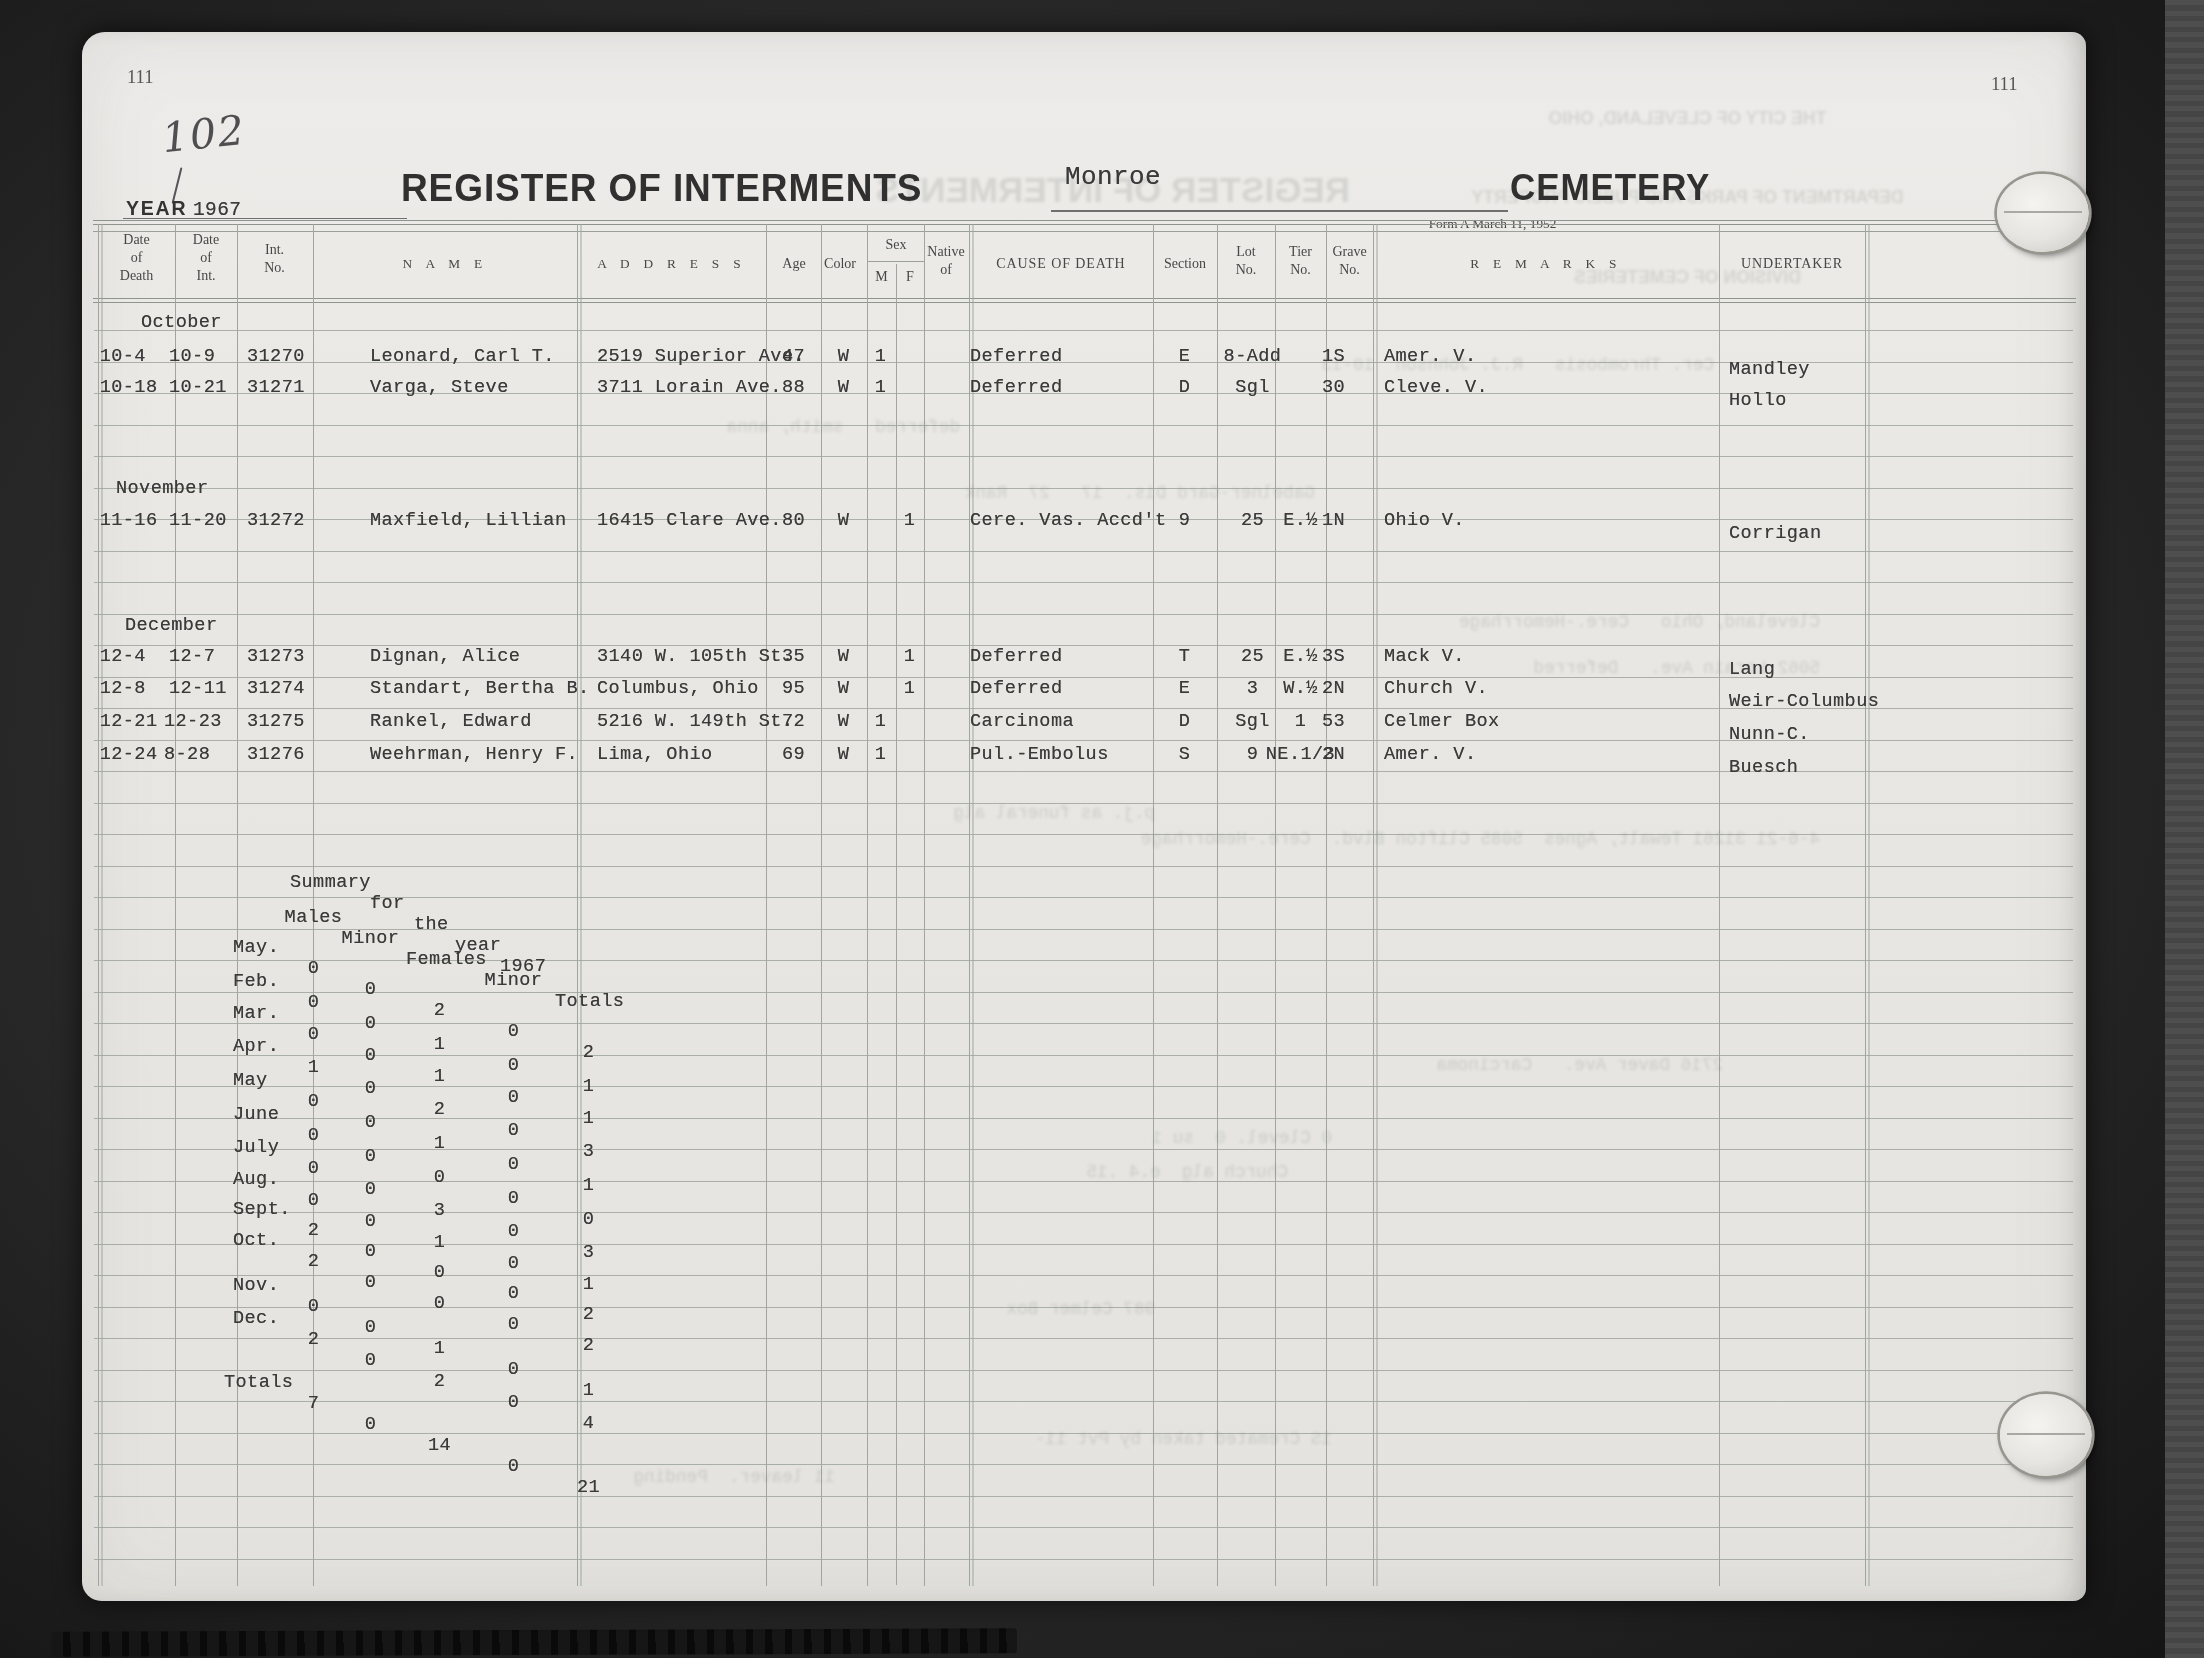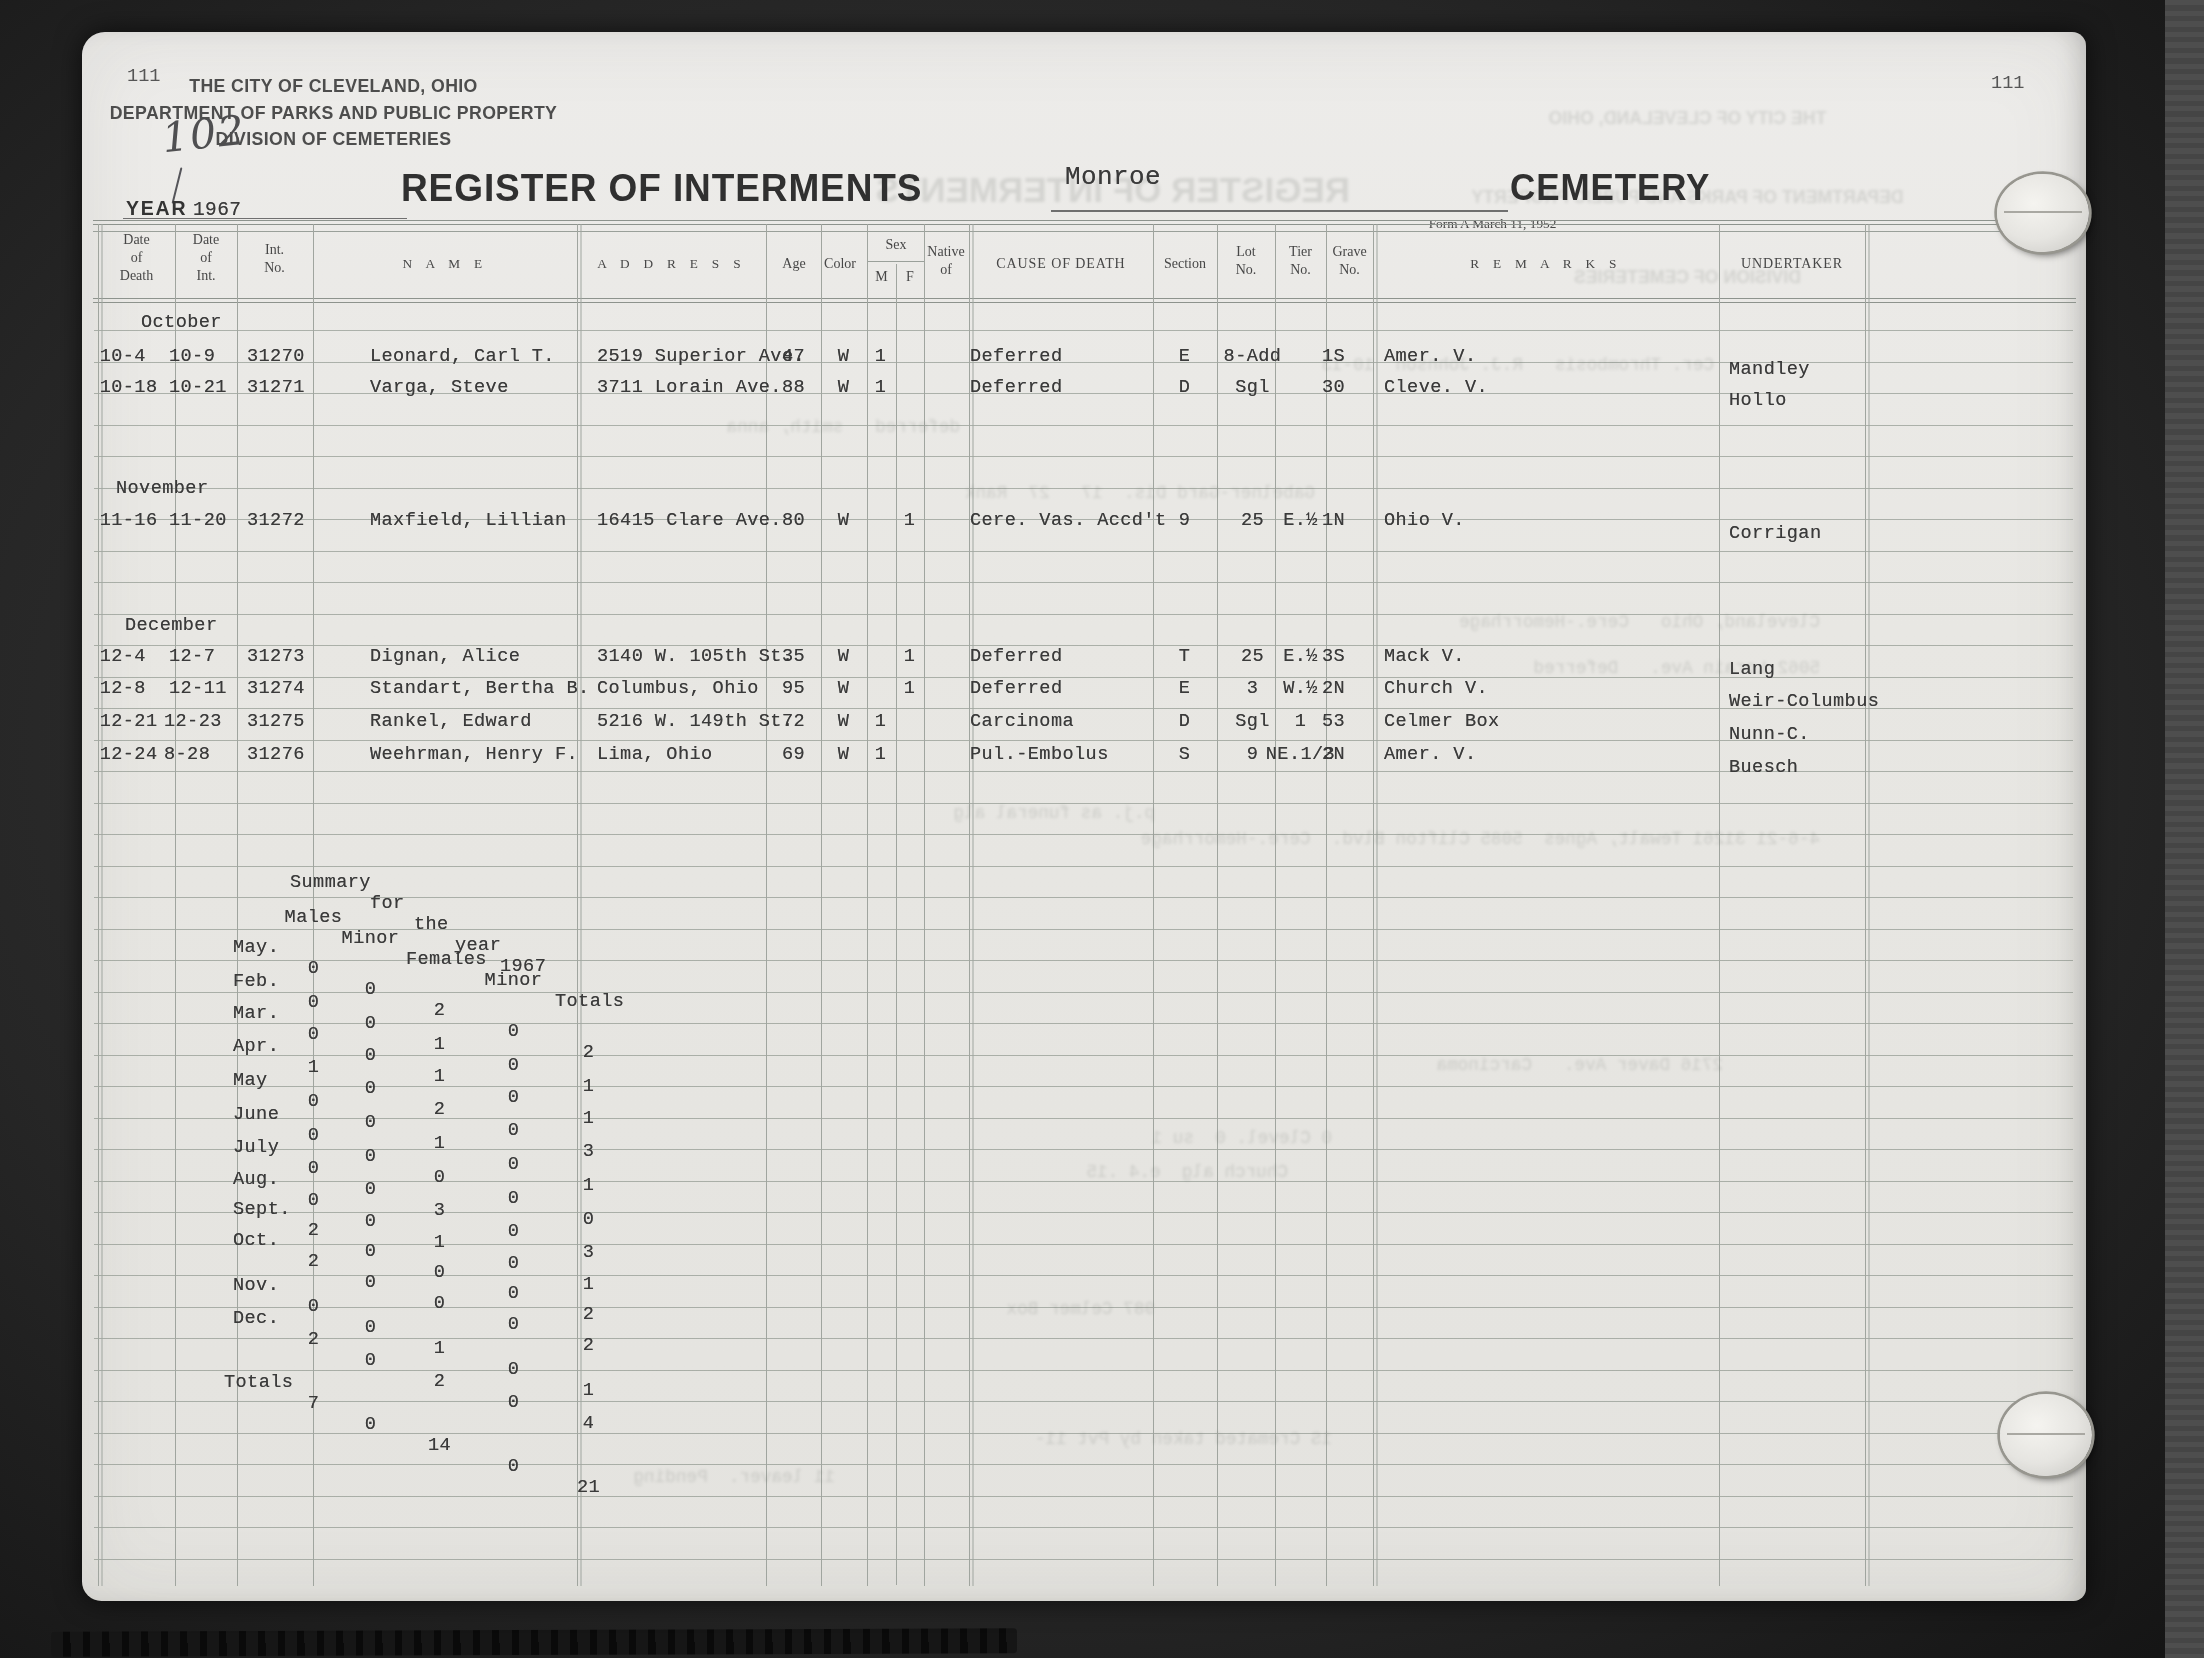--- a/index.html
+++ b/index.html
@@ -27,21 +27,21 @@
   .t{font-family:"Liberation Mono","DejaVu Sans Mono",monospace;font-size:18.6px;color:#3a3a3a;
      letter-spacing:0.4px;white-space:pre;text-shadow:0 0 0.6px rgba(55,55,55,.65);}
   
   .ph{position:absolute;font-family:"Liberation Serif","DejaVu Serif",serif;font-size:14px;color:#474747;
       text-align:center;line-height:1.3;white-space:pre-line;}
   .ph.sp{letter-spacing:5.3px;font-size:13.3px;}
   .org{position:absolute;width:621px;text-align:center;font-weight:700;font-size:17.7px;color:#4d4d4d;
        letter-spacing:0.4px;line-height:26.6px;}
   .bigtitle{position:absolute;font-weight:800;font-size:37px;color:#303030;letter-spacing:0.9px;
        transform:scaleY(1.06);white-space:nowrap;}
-  .pagenum{position:absolute;font-family:Liberation Mono, monospace;font-size:18.6px;color:#555;}
+  .pagenum{position:absolute;font-family:Liberation Serif, serif;font-size:18.6px;color:#555;}
   .hand{position:absolute;font-family:"DejaVu Serif",serif;font-style:italic;font-size:41px;color:#4f4f51;
         transform:rotate(-6deg);letter-spacing:1.8px;}
   .hand-slash{position:absolute;width:1.8px;height:37px;background:#55555a;transform:rotate(14deg);border-radius:1.8px;}
 
   
   .hr{position:absolute;left:10.6px;width:1983px;height:1.4px;background:#8d938d;}
   .hr.thin{height:0.9px;background:#9aa09a;}
   .vl{position:absolute;top:192px;height:1362px;width:0.9px;background:#a0a59f;}
   .vl.d{box-shadow:3.5px 0 0 #a0a59f;}
   .ledger{position:absolute;left:12.4px;top:268px;width:1979px;height:1287px;
@@ -94,25 +94,20 @@
   <div class="band-light"></div>
   <div class="bottom-strip"></div>
 
   <div class="paper">
 
     <span class="pagenum" style="left:45px;top:34px">111</span>
     <span class="pagenum" style="left:1909px;top:41px">111</span>
     <span class="hand" style="left:80px;top:78px">102</span>
     <span class="hand-slash" style="left:94px;top:135px"></span>
 
-    <div class="org" style="left:-59px;top:41px">
-      <div>THE CITY OF CLEVELAND, OHIO</div>
-      <div>DEPARTMENT OF PARKS AND PUBLIC PROPERTY</div>
-      <div>DIVISION OF CEMETERIES</div>
-    </div>
 
     <div class="ghost head" style="left:1295px;top:19.5px;width:621px;text-align:center;font-size:17.7px;line-height:26.6px">
       <div>THE CITY OF CLEVELAND, OHIO</div>
       <div>DEPARTMENT OF PARKS AND PUBLIC PROPERTY</div>
       <div>DIVISION OF CEMETERIES</div>
     </div>
     <div class="ghost head" style="left:842px;top:138px;width:426px;font-size:35px">REGISTER OF INTERMENTS</div>
 
     <div class="bigtitle" style="left:319px;top:135px">REGISTER OF INTERMENTS</div>
     <span class="t" style="position:absolute;left:983px;top:130px;font-size:26px">Monroe</span>

